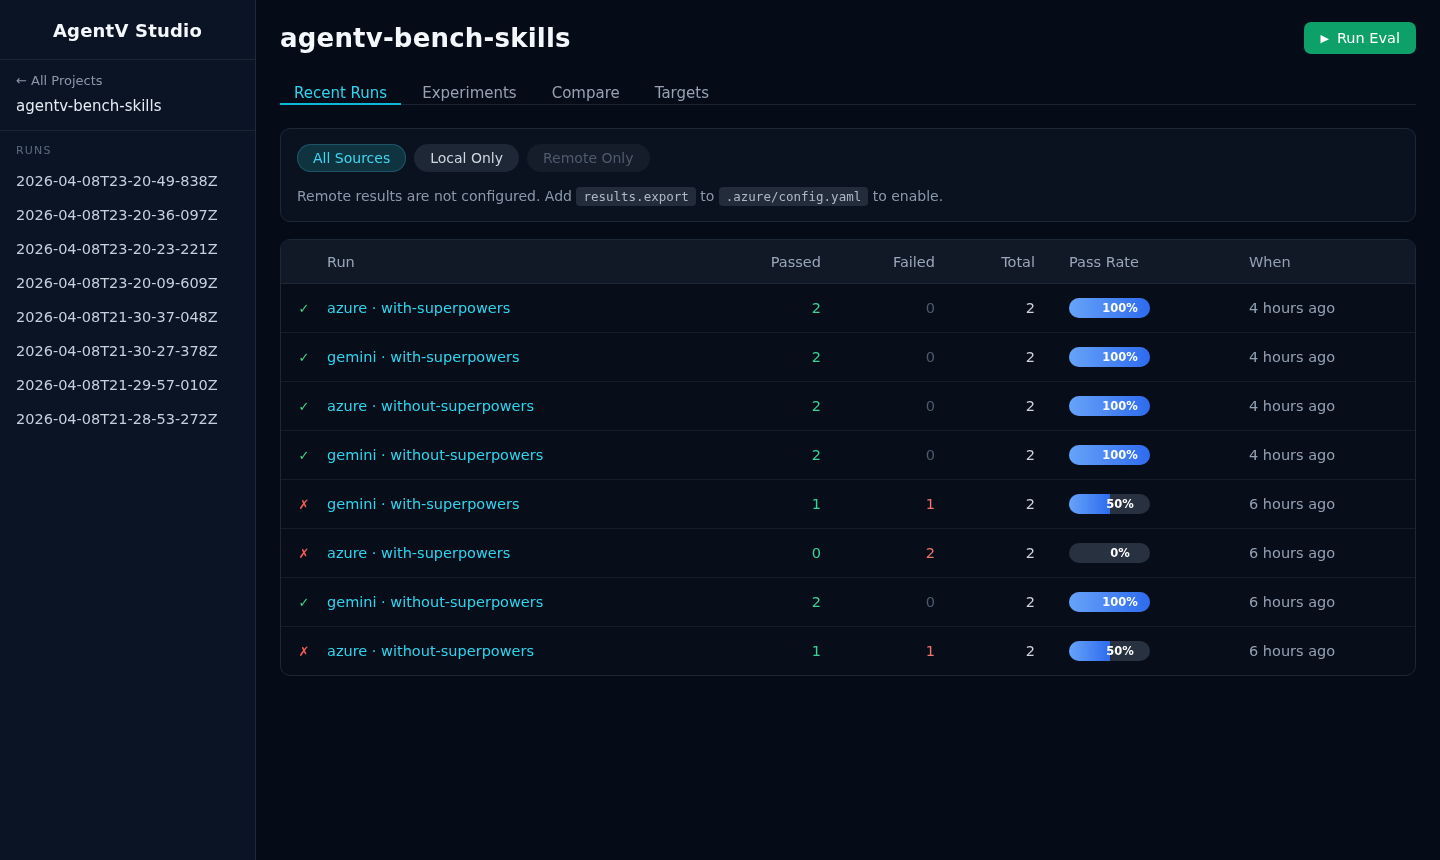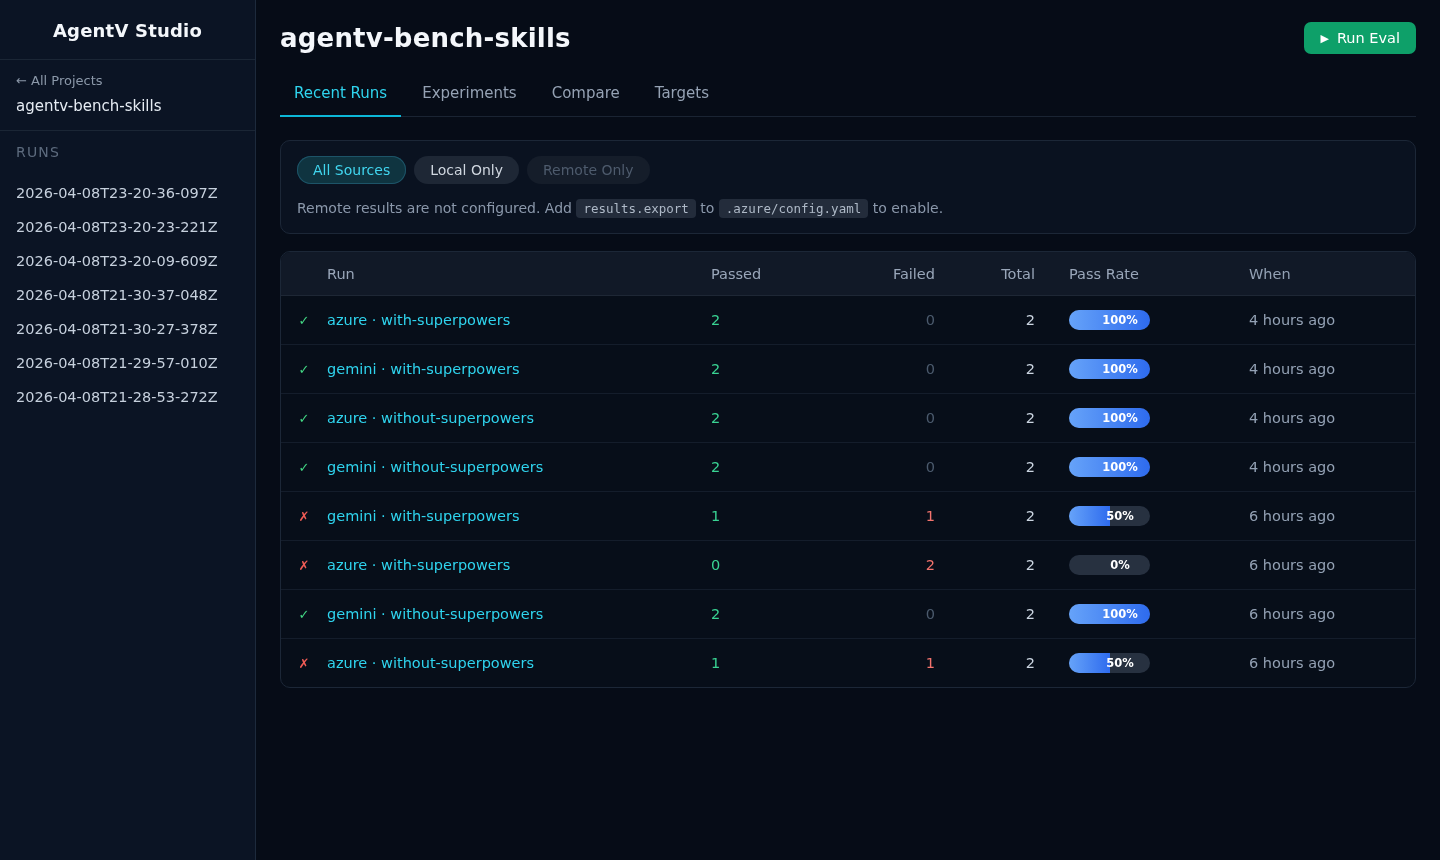--- a/index.html
+++ b/index.html
@@ -18,40 +18,40 @@
     width: 256px; min-width: 256px; height: 100%;
     background: #0b1424;
     border-right: 1px solid #1d2a3c;
   }
   .side-header { padding: 20px 16px 18px; border-bottom: 1px solid #1b2635; }
   .app-title { font-size: 18px; font-weight: bold; color: #f4f7fb; letter-spacing: .2px; text-align: center; }
   .side-project { padding: 13px 16px 15px; border-bottom: 1px solid #1b2635; }
   .back-link { display: block; font-size: 13px; color: #8b98a9; text-decoration: none; margin-bottom: 9px; cursor: pointer; }
   .project-name { font-size: 15px; color: #e6ecf3; }
   .side-runs { padding: 13px 16px; }
-  .runs-label { font-size: 14px; letter-spacing: 1.2px; color: #5d6b7e; margin-bottom: 16px; }
+  .runs-label { font-size: 11px; letter-spacing: 1.2px; color: #5d6b7e; margin-bottom: 7px; }
   .run-item { font-size: 14.5px; color: #c6d0dd; line-height: 34px; white-space: nowrap; cursor: pointer; }
 
   
   .main { flex: 1; padding: 0 24px; min-width: 0; }
   .main-header { display: flex; align-items: center; justify-content: space-between; padding-top: 22px; }
   .page-title { margin: 0; font-size: 26px; font-weight: bold; color: #f4f7fb; letter-spacing: .2px; }
   .run-eval {
     display: flex; align-items: center; gap: 8px;
     background: #0ea069; color: #ffffff;
     border: none; border-radius: 7px;
     padding: 0 16px; height: 32px;
     font-size: 14.5px; font-family: inherit; cursor: pointer;
   }
   .run-eval .play { font-size: 11px; line-height: 1; }
 
   
   .tabs { display: flex; gap: 7px; margin-top: 30px; border-bottom: 1px solid #1a2433; }
   .tab {
-    padding: 0 14px 13px; font-size: 15px; color: #95a2b4;
+    padding: 0 14px 1px; font-size: 15px; color: #95a2b4;
     border-bottom: 2px solid transparent; margin-bottom: -1px; cursor: pointer;
   }
   .tab.active { color: #2fd4ee; border-bottom-color: #0cb8d8; }
 
   
   .filter-card {
     margin-top: 23px;
     background: #0a1220;
     border: 1px solid #1c2737;
     border-radius: 10px;
@@ -76,21 +76,21 @@
     border-radius: 10px;
     overflow: hidden;
     background: #070e19;
   }
   .trow { display: flex; align-items: center; height: 49px; border-top: 1px solid #141d2b; font-size: 14.5px; }
   .trow.thead { height: 43px; background: #111927; border-top: none; color: #99a6b9; }
   .tbody .trow:first-child { border-top: 1px solid #1e2735; }
   .c { flex-shrink: 0; }
   .c-status { width: 46px; text-align: center; font-size: 13px; }
   .c-run { flex: 1 1 auto; min-width: 0; }
-  .c-passed { width: 110px; text-align: left; }
+  .c-passed { width: 110px; text-align: right; }
   .c-failed { width: 114px; text-align: right; }
   .c-total { width: 100px; text-align: right; }
   .c-rate { width: 214px; padding-left: 34px; }
   .c-when { width: 166px; }
 
   .status-pass { color: #43d784; }
   .status-fail { color: #ef5b55; }
   .run-link { color: #2fd4ee; text-decoration: none; cursor: pointer; }
   .v-passed { color: #39d393; }
   .v-failed-red { color: #f3736d; }
@@ -115,20 +115,21 @@
     <div class="side-header">
       <div class="app-title">AgentV Studio</div>
     </div>
     <div class="side-project">
       <a class="back-link">← All Projects</a>
       <div class="project-name">agentv-bench-skills</div>
     </div>
     <div class="side-runs">
       <div class="runs-label">RUNS</div>
       <div class="runs-list">
+          <div class="run-item">2026-04-08T23-20-49-838Z</div>
           <div class="run-item">2026-04-08T23-20-36-097Z</div>
           <div class="run-item">2026-04-08T23-20-23-221Z</div>
           <div class="run-item">2026-04-08T23-20-09-609Z</div>
           <div class="run-item">2026-04-08T21-30-37-048Z</div>
           <div class="run-item">2026-04-08T21-30-27-378Z</div>
           <div class="run-item">2026-04-08T21-29-57-010Z</div>
           <div class="run-item">2026-04-08T21-28-53-272Z</div>
         </div>
     </div>
   </aside>

